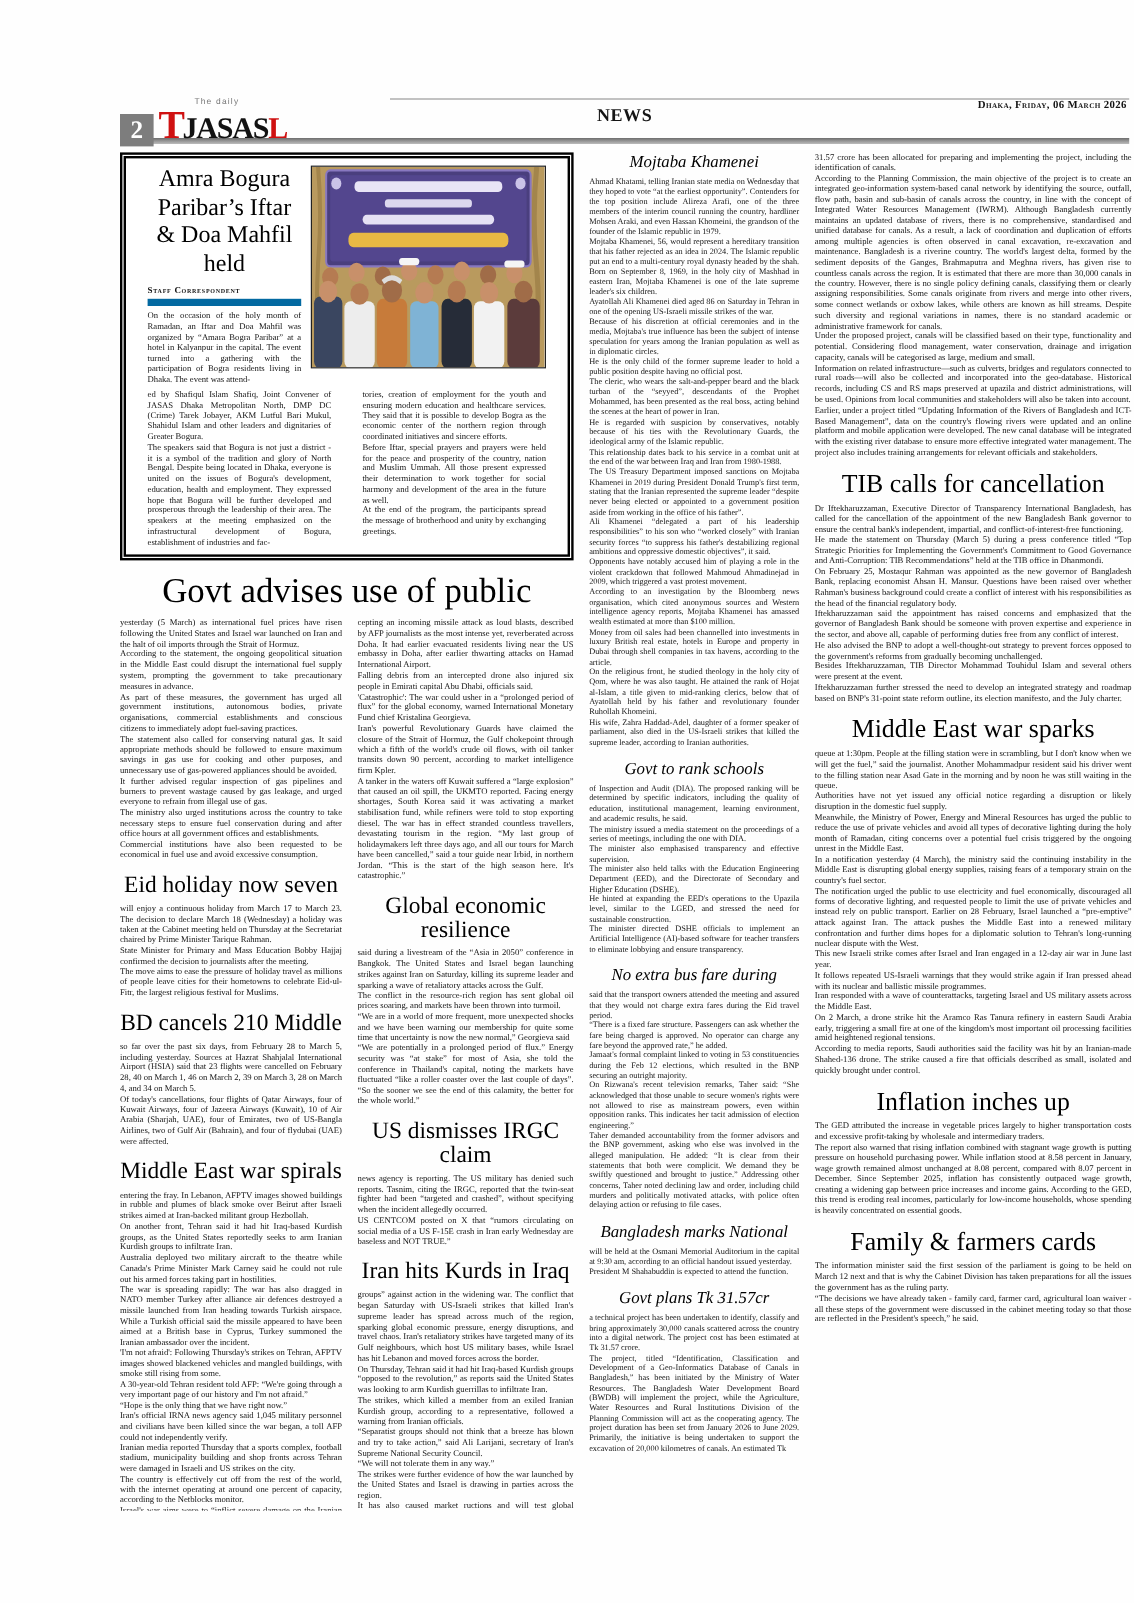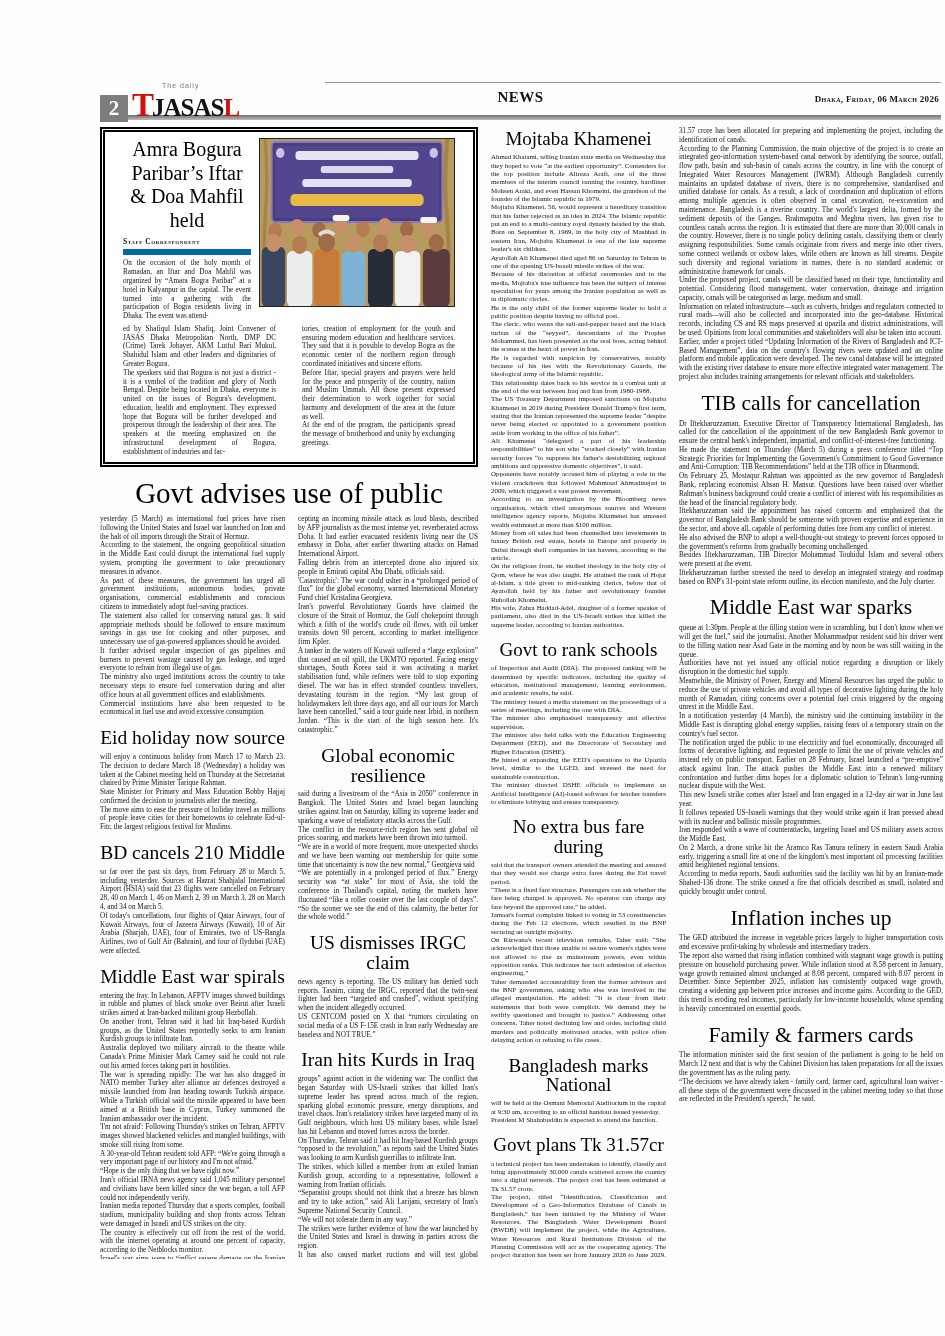--- a/index.html
+++ b/index.html
@@ -13,36 +13,36 @@
   .pagenum{width:28px;height:27px;background:#7d7d7d;color:#fff;font-size:21px;font-weight:bold;
            display:flex;align-items:center;justify-content:center;}
   .brand{margin-left:4px;line-height:1;white-space:nowrap;position:relative;}
   .tagline{display:block;font-family:"Liberation Sans",sans-serif;font-size:7px;color:#777;
            letter-spacing:1px;margin-left:30px;margin-bottom:0px;}
   .b-t{font-size:33px;font-weight:bold;color:#cf1111;letter-spacing:-2px;}
   .b-mid{font-size:25px;font-weight:bold;color:#121212;letter-spacing:-1px;}
   .b-l{font-size:25px;font-weight:bold;color:#cf1111;letter-spacing:-1px;}
   .section-label{position:absolute;left:0;right:0;top:9px;text-align:center;
                  font-size:15px;font-weight:bold;letter-spacing:.5px;}
-  .dateline{position:absolute;right:2px;top:14px;font-size:9px;font-weight:bold;
+  .dateline{position:absolute;right:2px;top:2px;font-size:9px;font-weight:bold;
             font-variant:small-caps;letter-spacing:.3px;}
   .gray-bar{height:5px;background:linear-gradient(#6e6e6e,#bcbcbc);margin-top:2px;}
   
   .content{margin-top:7px;display:grid;grid-template-columns:185px 180px 175px 264px;
            grid-template-rows:auto auto 1fr;column-gap:13px;height:1132px;}
   .colstack{overflow:hidden;}
   .col1{grid-column:1;grid-row:3;}
   .col2{grid-column:2;grid-row:3;}
   .col3{grid-column:3;grid-row:1/4;}
   .col4{grid-column:4;grid-row:1/4;}
   
   .hl{text-align:center;font-weight:normal;color:#000;margin:11px 0 5px;line-height:1.02;}
   .hl-xl{font-size:29px;margin:12px 0 7px;grid-column:1/3;grid-row:2;}
   .hl-lg{font-size:19.5px;}
-  .hl-md{font-size:19px;}
+  .hl-md{font-size:14px;font-style:italic;}
   .hl-c4{font-size:21.5px;}
   .first .hl{margin-top:2px;}
   .body{font-size:7.2px;line-height:1.22;text-align:justify;white-space:pre-line;}
   .col3 .body{font-size:6.9px;line-height:1.21;}
   
   .boxart{grid-column:1/3;grid-row:1;border:5px double #000;padding:6px 18px 5px;background:#fff;}
   .box-top{display:flex;gap:8px;}
   .box-leftcol{width:128px;flex:none;}
   .box-hl{font-size:20px;line-height:1.18;text-align:center;margin:0 0 5px;font-weight:normal;color:#000;}
   .byline{font-size:7.5px;font-weight:bold;font-variant:small-caps;letter-spacing:.6px;
@@ -142,21 +142,21 @@
         <section>
           <div class="body">yesterday (5 March) as international fuel prices have risen following the United States and Israel war launched on Iran and the halt of oil imports through the Strait of Hormuz.
 According to the statement, the ongoing geopolitical situation in the Middle East could disrupt the international fuel supply system, prompting the government to take precautionary measures in advance.
 As part of these measures, the government has urged all government institutions, autonomous bodies, private organisations, commercial establishments and conscious citizens to immediately adopt fuel-saving practices.
 The statement also called for conserving natural gas. It said appropriate methods should be followed to ensure maximum savings in gas use for cooking and other purposes, and unnecessary use of gas-powered appliances should be avoided.
 It further advised regular inspection of gas pipelines and burners to prevent wastage caused by gas leakage, and urged everyone to refrain from illegal use of gas.
 The ministry also urged institutions across the country to take necessary steps to ensure fuel conservation during and after office hours at all government offices and establishments.
 Commercial institutions have also been requested to be economical in fuel use and avoid excessive consumption.</div>
         </section>
         <section>
-          <h2 class="hl hl-lg">Eid holiday now source</h2>
+          <h2 class="hl hl-lg">Eid holiday now seven</h2>
           <div class="body">will enjoy a continuous holiday from March 17 to March 23. The decision to declare March 18 (Wednesday) a holiday was taken at the Cabinet meeting held on Thursday at the Secretariat chaired by Prime Minister Tarique Rahman.
 State Minister for Primary and Mass Education Bobby Hajjaj confirmed the decision to journalists after the meeting.
 The move aims to ease the pressure of holiday travel as millions of people leave cities for their hometowns to celebrate Eid-ul-Fitr, the largest religious festival for Muslims.</div>
         </section>
         <section>
           <h2 class="hl hl-lg">BD cancels 210 Middle</h2>
           <div class="body">so far over the past six days, from February 28 to March 5, including yesterday. Sources at Hazrat Shahjalal International Airport (HSIA) said that 23 flights were cancelled on February 28, 40 on March 1, 46 on March 2, 39 on March 3, 28 on March 4, and 34 on March 5.
 Of today's cancellations, four flights of Qatar Airways, four of Kuwait Airways, four of Jazeera Airways (Kuwait), 10 of Air Arabia (Sharjah, UAE), four of Emirates, two of US-Bangla Airlines, two of Gulf Air (Bahrain), and four of flydubai (UAE) were affected.</div>
         </section>
         <section>

